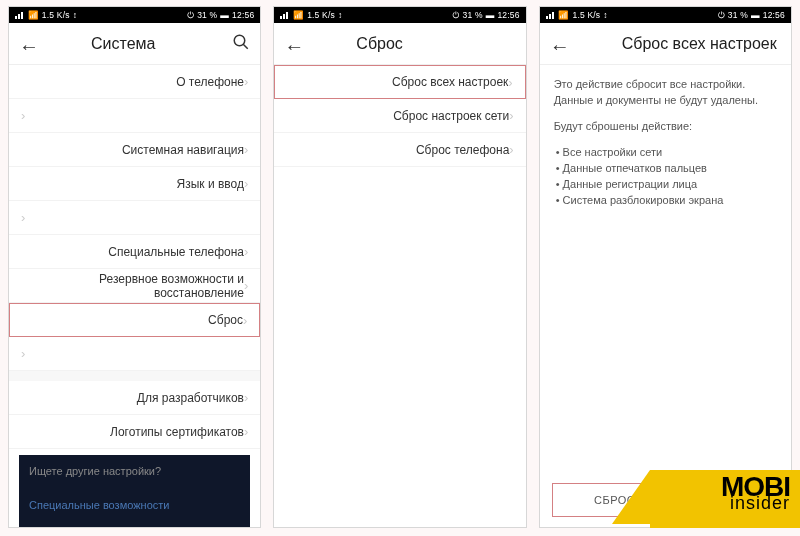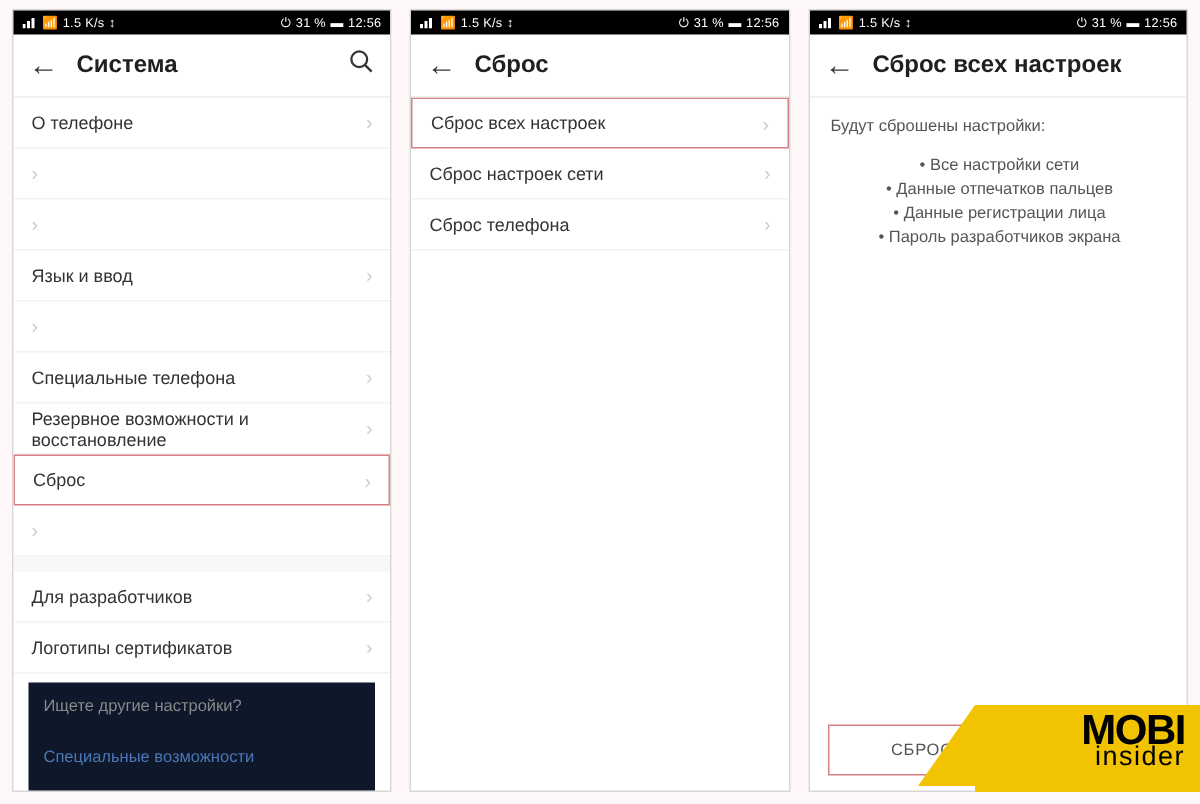--- a/index.html
+++ b/index.html
@@ -42,34 +42,34 @@
   .header {
     display: flex;
     align-items: center;
     height: 42px;
     padding: 0 10px;
     font-size: 16px;
     color: #202020;
     border-bottom: 1px solid #eee;
   }
   .header .back { font-size: 20px; color: #333; margin-right: 12px; line-height: 1; }
-  .header .title { flex: 1; font-weight: 700; }
+  .header .title { flex: 1; font-weight: 400; margin-left: 40px; }
   .header .search { font-size: 16px; color: #333; }
   .list { flex: 1; overflow: hidden; }
   .row {
     display: flex;
     align-items: center;
     height: 34px;
     padding: 0 12px;
     font-size: 12px;
     color: #333;
     border-bottom: 1px solid #f2f2f2;
     position: relative;
   }
-  .row .label { flex: 1; }
+  .row .label { flex: 1; text-align: right; }
   .row .chev { color: #ccc; font-size: 13px; }
   .row.highlight {
     border: 1.5px solid #d48083;
     z-index: 1;
   }
   .section-gap { height: 10px; background: #f7f7f7; }
   .suggest {
     background: #0f172a;
     margin: 6px 10px 0 10px;
     padding: 10px 10px;
@@ -77,21 +77,21 @@
     color: #888;
   }
   .suggest .link { color: #4a78b5; margin-top: 22px; display: block; font-size: 11px; }
   .info {
     padding: 12px 14px;
     font-size: 11px;
     color: #555;
     line-height: 1.45;
   }
   .info .para { margin-bottom: 10px; }
-  .info ul { list-style: none; padding-left: 2px; text-align: center; }
+  .info ul { list-style: none; padding-left: 2px; }
   .info ul li::before { content: "• "; }
   .bottom-btn {
     position: absolute;
     bottom: 10px;
     left: 12px;
     right: 12px;
     height: 34px;
     border: 1.5px solid #d48083;
     display: flex;
     align-items: center;
@@ -170,20 +170,21 @@
     </div>
     <div class="list" id="list1">
         <div class="row">
           <span class="label">О телефоне</span>
           <span class="chev">›</span>
         </div>
         <div class="row">
           <span class="chev">›</span>
         </div>
         <div class="row">
+          <span class="label">Системная навигация</span>
           <span class="chev">›</span>
         </div>
         <div class="row">
           <span class="label">Язык и ввод</span>
           <span class="chev">›</span>
         </div>
         <div class="row">
           <span class="chev">›</span>
         </div>
         <div class="row">
@@ -274,26 +275,27 @@
           <span>31 %</span>
         <span>▬</span>
         <span>12:56</span>
       </div>
     </div>
     <div class="header">
       <span class="back">←</span>
       <span class="title">Сброс всех настроек</span>
     </div>
     <div class="info">
-      <div class="para">Будут сброшены настройки:</div>
+      <div class="para">Это действие сбросит все настройки. Данные и документы не будут удалены.</div>
+      <div class="para">Будут сброшены действие:</div>
       <ul id="bullets">
           <li>Все настройки сети</li>
           <li>Данные отпечатков пальцев</li>
           <li>Данные регистрации лица</li>
-          <li>Пароль разработчиков экрана</li>
+          <li>Система разблокировки экрана</li>
         </ul>
     </div>
     <div class="bottom-btn">
       <span>СБРОС ВСЕХ НАСТРОЕК</span>
     </div>
   </div>
 
 </div>
 
 <div class="watermark">

